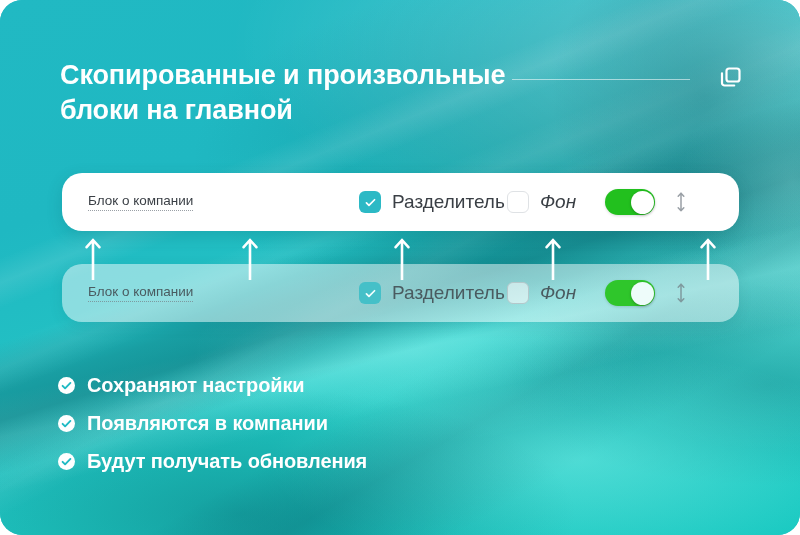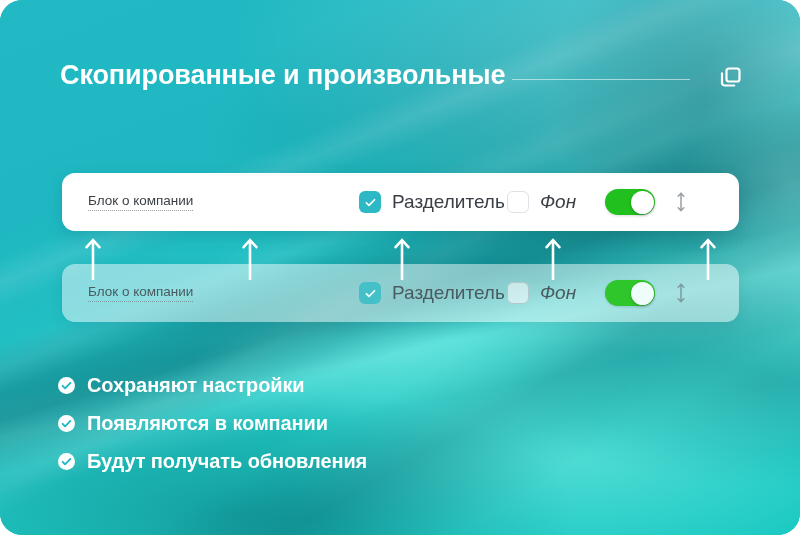--- a/index.html
+++ b/index.html
@@ -68,21 +68,21 @@
     position:absolute;left:512px;top:79px;width:178px;height:1px;
     background:rgba(255,255,255,.55);
   }
   .copy-icon{
     position:absolute;left:716px;top:63px;width:30px;height:30px;
   }
 
   
   .row{
     position:absolute;left:62px;width:677px;height:58px;
-    border-radius:13px;
+    border-radius:20px;
     display:flex;align-items:center;
   }
   .row-main{
     top:173px;background:#ffffff;
     box-shadow:0 5px 16px rgba(4,70,80,.17);
   }
   .row-ghost{
     top:264px;
     background:rgba(255,255,255,.48);
     box-shadow:0 4px 14px rgba(4,70,80,.10);
@@ -142,20 +142,21 @@
 
   <div class="bg-layer bg-base"></div>
   <div class="bg-layer bg-silk1"></div>
   <div class="bg-layer bg-silk2"></div>
   <div class="bg-layer bg-silk3"></div>
   <div class="bg-layer bg-streaks"></div>
   <div class="bg-layer bg-wisp"></div>
 
   <div class="title">
     <div>Скопированные и произвольные</div>
+    <div>блоки на главной</div>
   </div>
 
   <div class="head-rule"></div>
 
   <div class="copy-icon">
     <svg viewBox="0 0 30 30" width="30" height="30" fill="none">
       <rect x="10.5" y="5.5" width="13" height="13" rx="2.6" stroke="#ffffff" stroke-width="2.2"></rect>
       <path d="M18.2 22.5H8.6a2.6 2.6 0 0 1-2.6-2.6v-9.6" stroke="#ffffff" stroke-width="2.2" stroke-linecap="round" stroke-linejoin="round"></path>
     </svg>
   </div>

